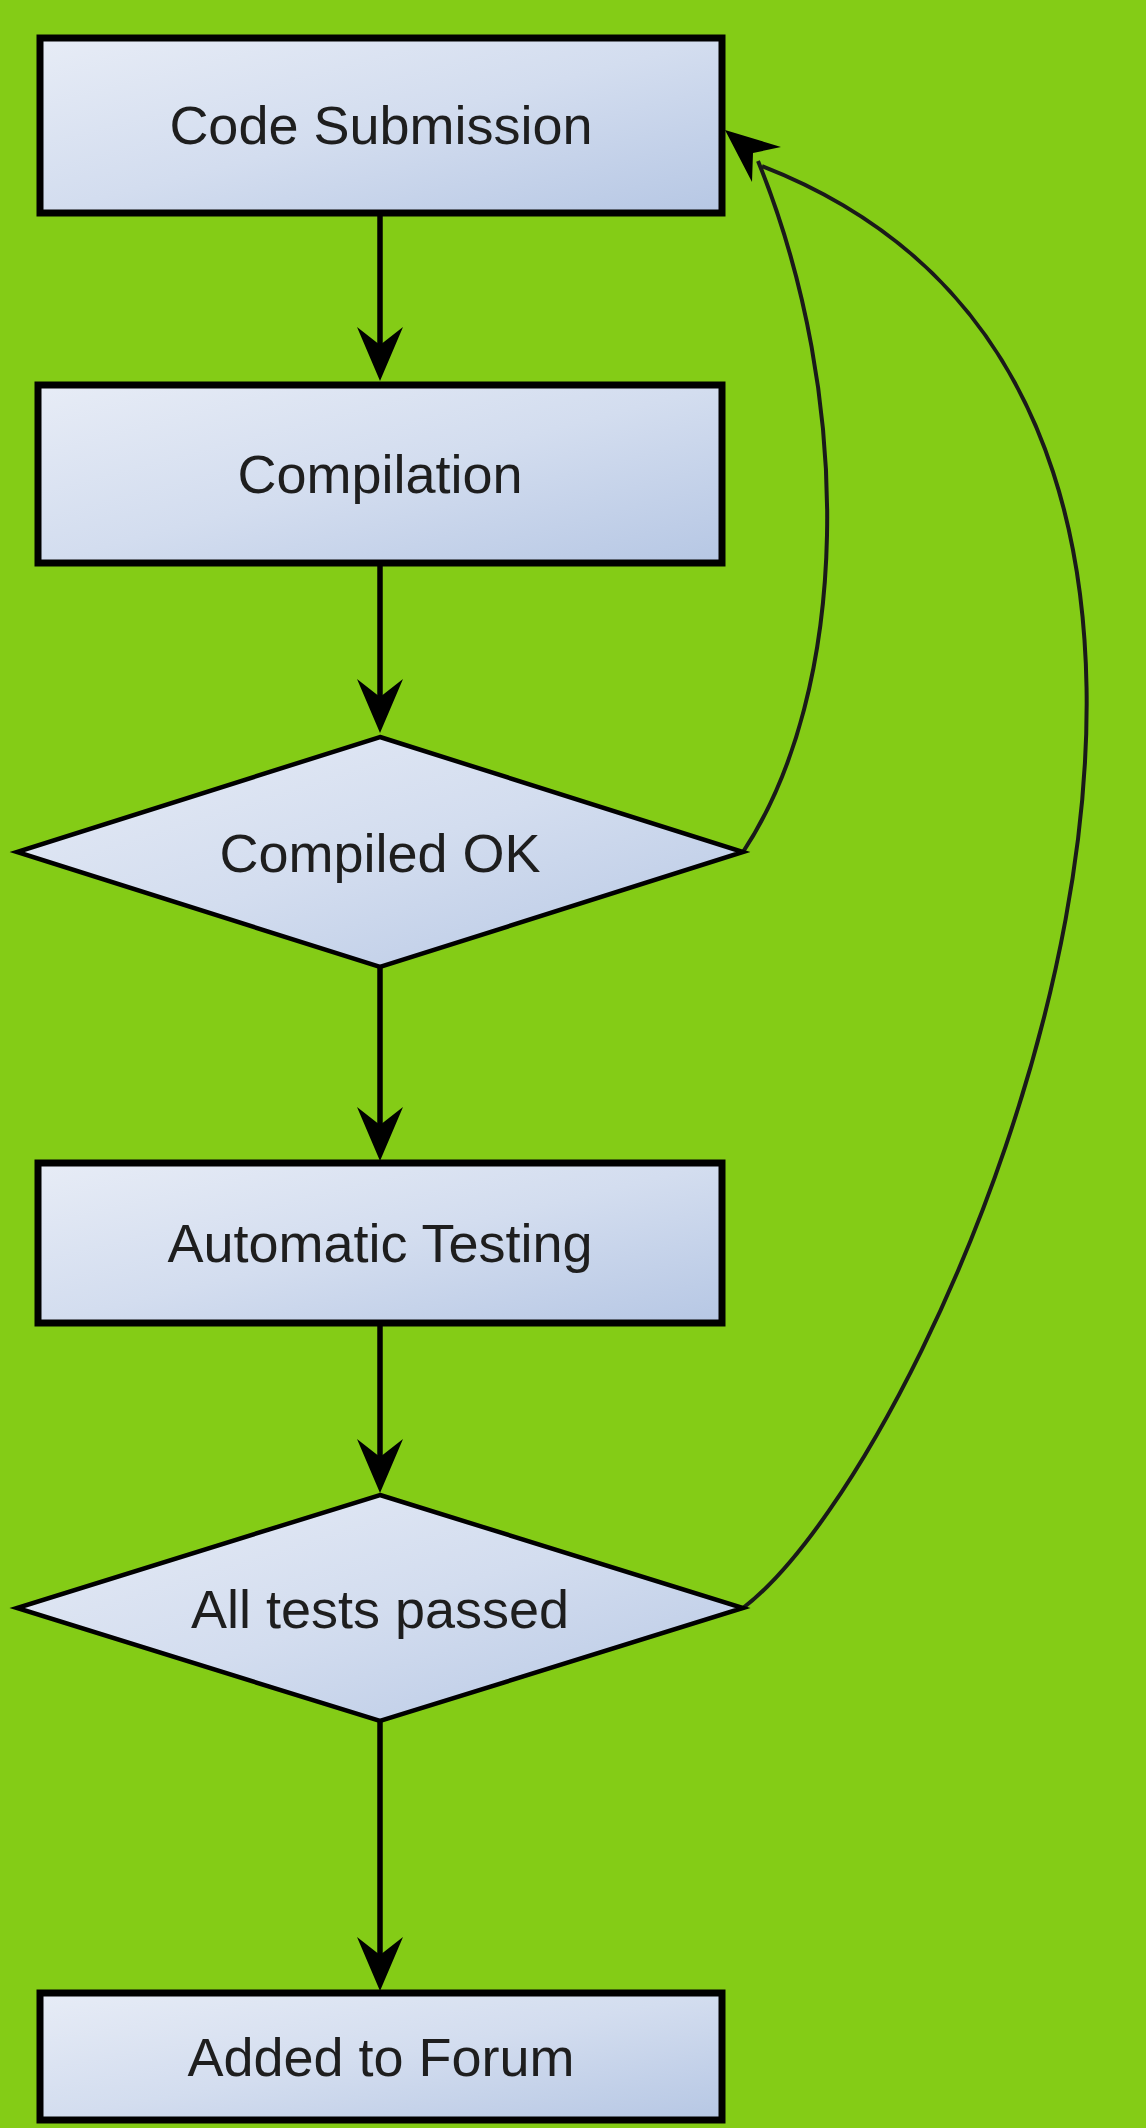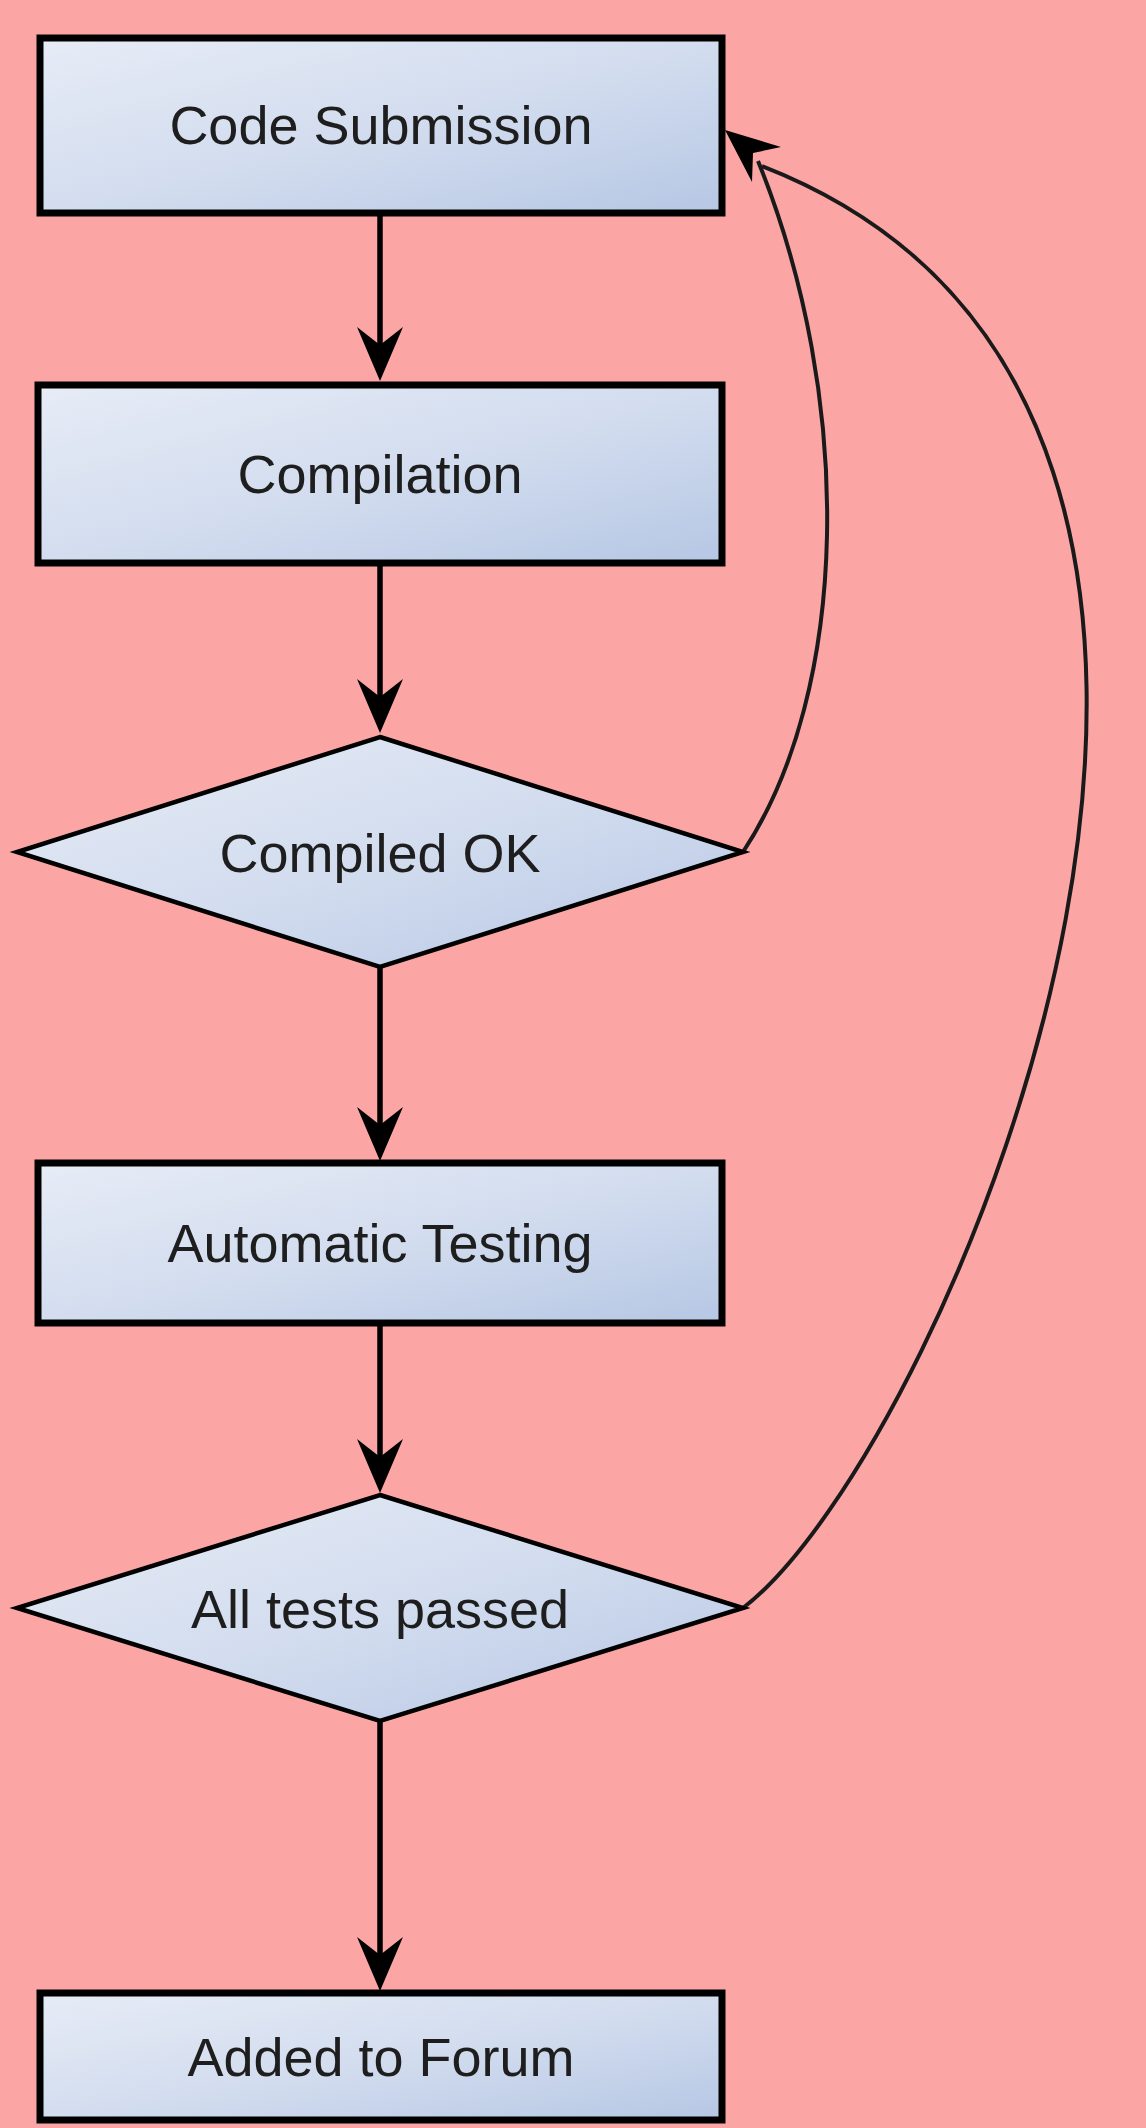--- a/index.html
+++ b/index.html
@@ -4,21 +4,21 @@
 <style>
   html, body {
     margin: 0;
     padding: 0;
     background: #ffffff;
   }
   .stage {
     position: relative;
     width: 1146px;
     height: 2128px;
-    background: #fca5a5;
+    background: #84cc16;
     overflow: hidden;
   }
   svg {
     display: block;
   }
   .node-label {
     font-family: "Liberation Sans", "DejaVu Sans", sans-serif;
     font-size: 54px;
     fill: #1e1e1e;
     text-anchor: middle;

